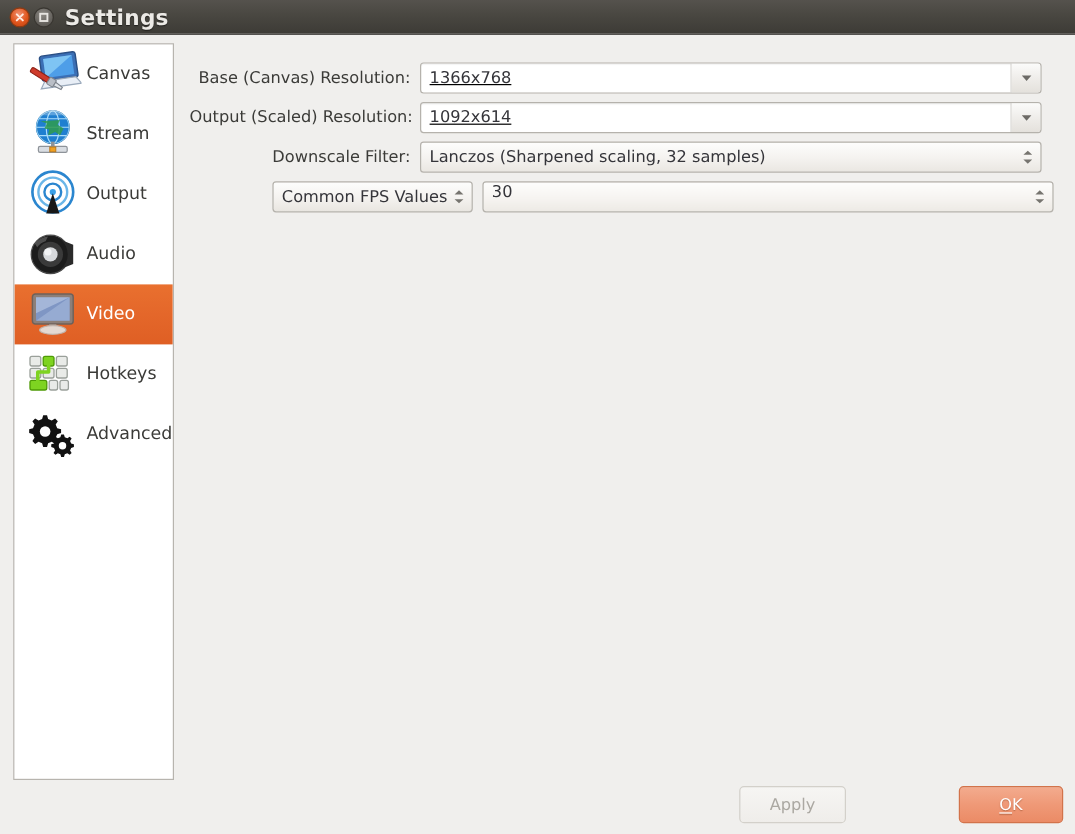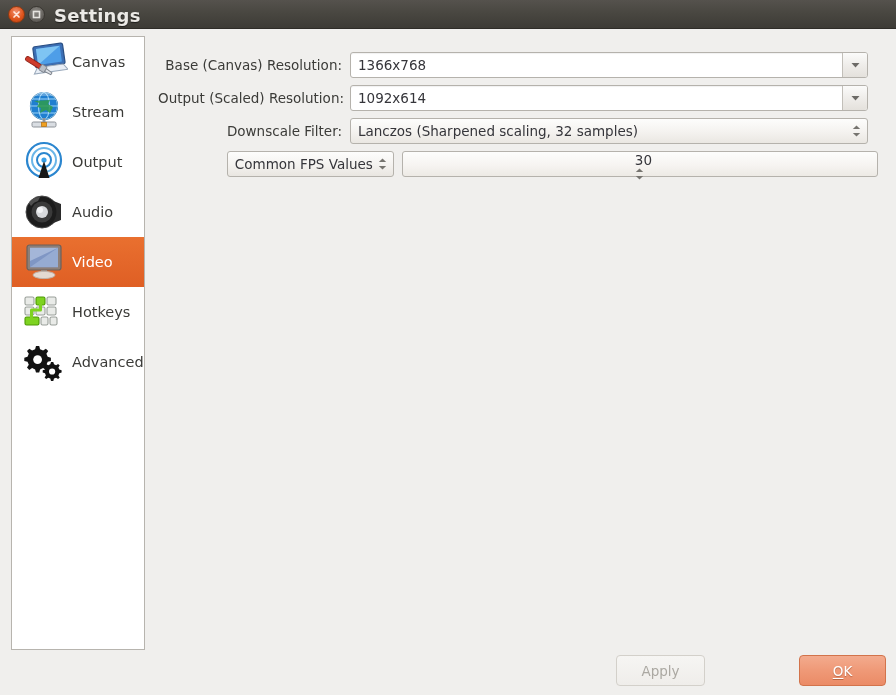--- a/index.html
+++ b/index.html
@@ -104,20 +104,21 @@
   .combo-edit {
     position: relative;
     height: 26px;
     width: 518px;
     background: #ffffff;
     border: 1px solid #b5b2ac;
     border-radius: 3px;
     box-sizing: border-box;
     display: flex; align-items: center;
     box-shadow: inset 0 1px 1px rgba(0,0,0,0.06);
+    text-decoration: underline;
   }
   .combo-edit .val {
     padding-left: 7px;
     font-size: 13.5px;
     color: #35353a;
     flex: 1;
     white-space: nowrap; overflow: hidden;
   }
   .combo-edit .arrowbtn {
     width: 25px; height: 24px;
@@ -172,21 +173,21 @@
     color: #35353a;
     flex: 1; white-space: nowrap;
   }
   .fps-value {
     height: 26px;
     width: 518px;
     background: linear-gradient(to bottom, #fdfdfc 0%, #f6f4f1 55%, #edeae5 100%);
     border: 1px solid #b5b2ac;
     border-radius: 3px;
     box-sizing: border-box;
-    display: flex; align-items: center; flex-direction: column;
+    display: flex; 
   }
   .fps-value .val {
     padding-left: 7px;
     font-size: 13.5px;
     color: #35353a;
     flex: 1; white-space: nowrap;
   }
 
   
   .buttonbar {

